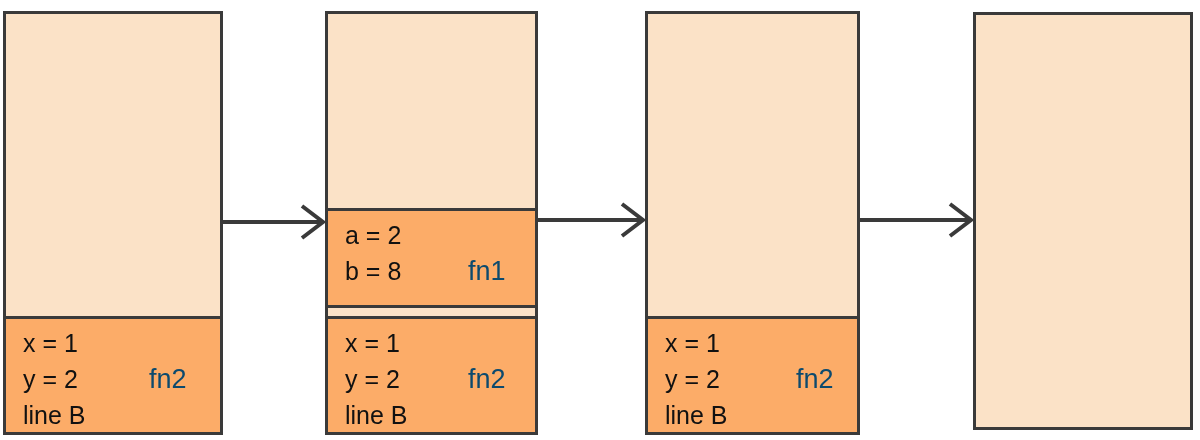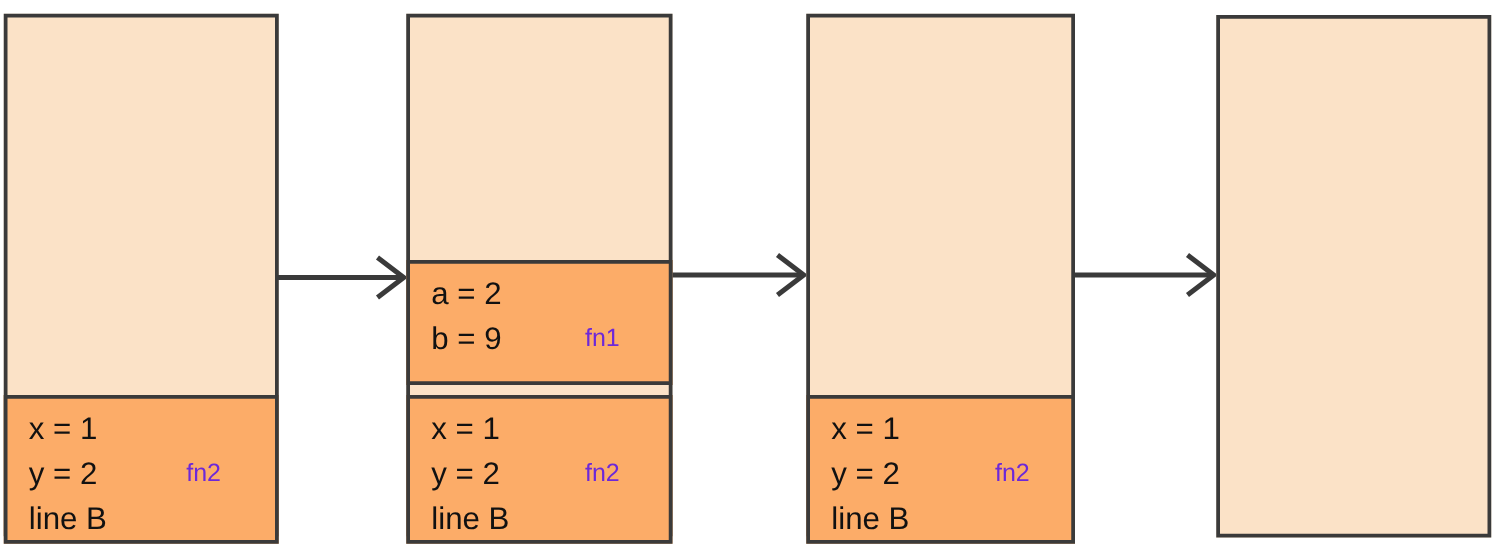--- a/index.html
+++ b/index.html
@@ -44,23 +44,23 @@
     line-height: 36px;
     font-size: 25px;
     color: #111111;
     white-space: pre;
     padding-left: 17px;
   }
 
   .frame-name {
     position: absolute;
     top: 0;
-    font-size: 20px;
+    font-size: 27px;
     line-height: 36px;
-    color: #6d28d9;
+    color: #0c4a6e;
   }
 
   
   .arrow {
     position: absolute;
     height: 40px;
   }
   .arrow svg {
     display: block;
     overflow: visible;
@@ -84,21 +84,21 @@
     <svg width="103" height="40" viewBox="0 0 103 40">
       <line x1="0" y1="20" x2="99" y2="20" stroke="#3a3a3a" stroke-width="4"></line>
       <polyline points="80,4 101,20 80,36" fill="none" stroke="#3a3a3a" stroke-width="4" stroke-linecap="butt" stroke-linejoin="miter"></polyline>
     </svg>
   </div>
 
   <div class="stack-box" style="left:325px; top:11px; width:213px; height:418px;">
 
     <div class="frame" style="top:194px; height:100px;">
       <div class="frame-line">a = 2</div>
-      <div class="frame-line">b = 9</div>
+      <div class="frame-line">b = 8</div>
       <div class="frame-name" style="left:140px; top:42px;">fn1</div>
     </div>
 
     <div class="frame" style="top:302px; height:119px;">
       <div class="frame-line">x = 1</div>
       <div class="frame-line">y = 2</div>
       <div class="frame-name" style="left:140px; top:42px;">fn2</div>
       <div class="frame-line">line B</div>
     </div>
   </div>

